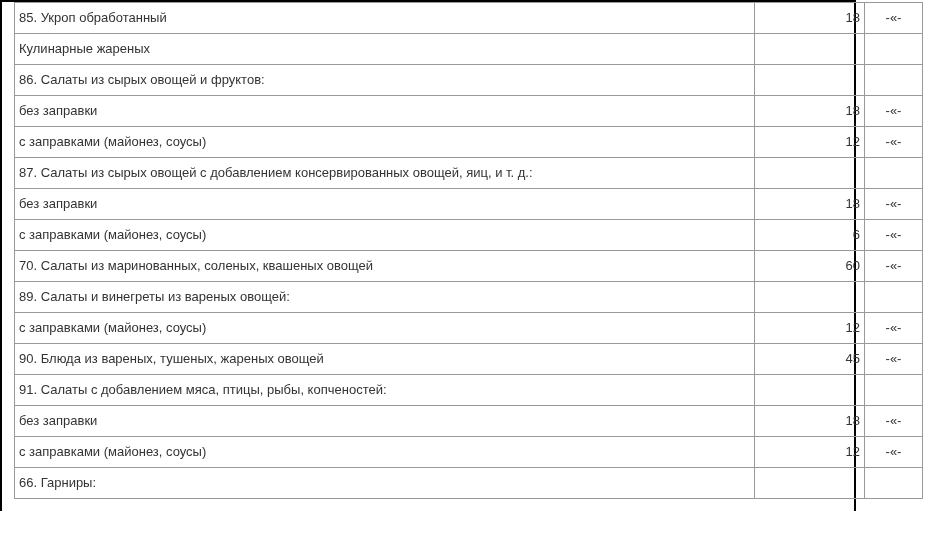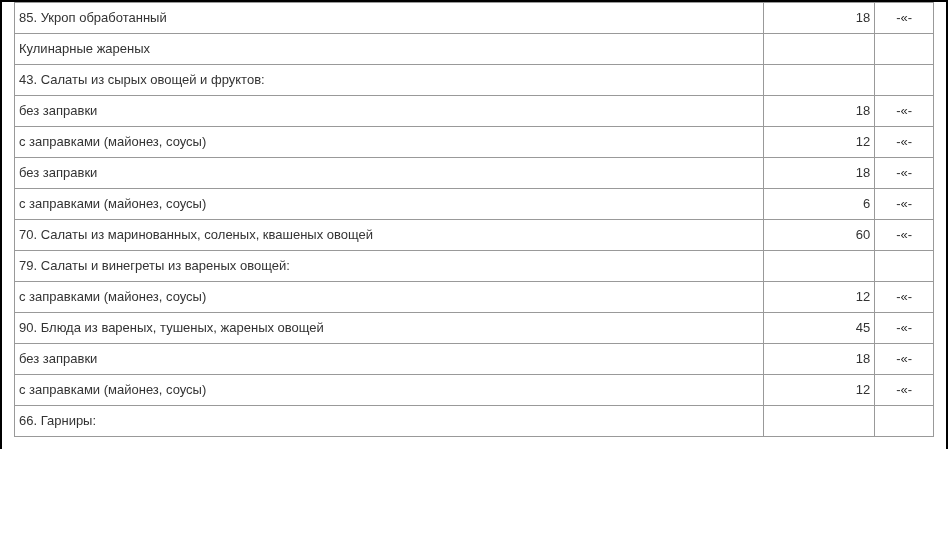--- a/index.html
+++ b/index.html
@@ -4,21 +4,21 @@
 <style>
   html, body {
     margin: 0;
     padding: 0;
     background: #fff;
     font-family: Arial, Helvetica, sans-serif;
     font-size: 13px;
     color: #333;
   }
   .page {
-    width: 948px;
+    width: 856px;
     box-sizing: border-box;
     border-left: 2px solid #000;
     border-right: 2px solid #000;
     border-top: 2px solid #000;
     padding: 0 12px 12px 12px;
     background: #fff;
   }
   table {
     width: 100%;
     border-collapse: collapse;
@@ -62,63 +62,73 @@
         <td class="col-name">85. Укроп обработанный</td>
         <td class="col-num">18</td>
         <td class="col-mark">-«-</td>
       </tr>
       <tr>
         <td class="col-name">Кулинарные жареных</td>
         <td class="col-num"></td>
         <td class="col-mark"></td>
       </tr>
       <tr>
-        <td class="col-name">43. Салаты из сырых овощей и фруктов:</td>
+        <td class="col-name">86. Салаты из сырых овощей и фруктов:</td>
         <td class="col-num"></td>
         <td class="col-mark"></td>
       </tr>
       <tr>
         <td class="col-name">без заправки</td>
         <td class="col-num">18</td>
         <td class="col-mark">-«-</td>
       </tr>
       <tr>
         <td class="col-name">с заправками (майонез, соусы)</td>
         <td class="col-num">12</td>
         <td class="col-mark">-«-</td>
+      </tr>
+      <tr>
+        <td class="col-name">87. Салаты из сырых овощей с добавлением консервированных овощей, яиц, и т. д.:</td>
+        <td class="col-num"></td>
+        <td class="col-mark"></td>
       </tr>
       <tr>
         <td class="col-name">без заправки</td>
         <td class="col-num">18</td>
         <td class="col-mark">-«-</td>
       </tr>
       <tr>
         <td class="col-name">с заправками (майонез, соусы)</td>
         <td class="col-num">6</td>
         <td class="col-mark">-«-</td>
       </tr>
       <tr>
         <td class="col-name">70. Салаты из маринованных, соленых, квашеных овощей</td>
         <td class="col-num">60</td>
         <td class="col-mark">-«-</td>
       </tr>
       <tr>
-        <td class="col-name">79. Салаты и винегреты из вареных овощей:</td>
+        <td class="col-name">89. Салаты и винегреты из вареных овощей:</td>
         <td class="col-num"></td>
         <td class="col-mark"></td>
       </tr>
       <tr>
         <td class="col-name">с заправками (майонез, соусы)</td>
         <td class="col-num">12</td>
         <td class="col-mark">-«-</td>
       </tr>
       <tr>
         <td class="col-name">90. Блюда из вареных, тушеных, жареных овощей</td>
         <td class="col-num">45</td>
         <td class="col-mark">-«-</td>
+      </tr>
+      <tr>
+        <td class="col-name">91. Салаты с добавлением мяса, птицы, рыбы, копченостей:</td>
+        <td class="col-num"></td>
+        <td class="col-mark"></td>
       </tr>
       <tr>
         <td class="col-name">без заправки</td>
         <td class="col-num">18</td>
         <td class="col-mark">-«-</td>
       </tr>
       <tr>
         <td class="col-name">с заправками (майонез, соусы)</td>
         <td class="col-num">12</td>
         <td class="col-mark">-«-</td>

